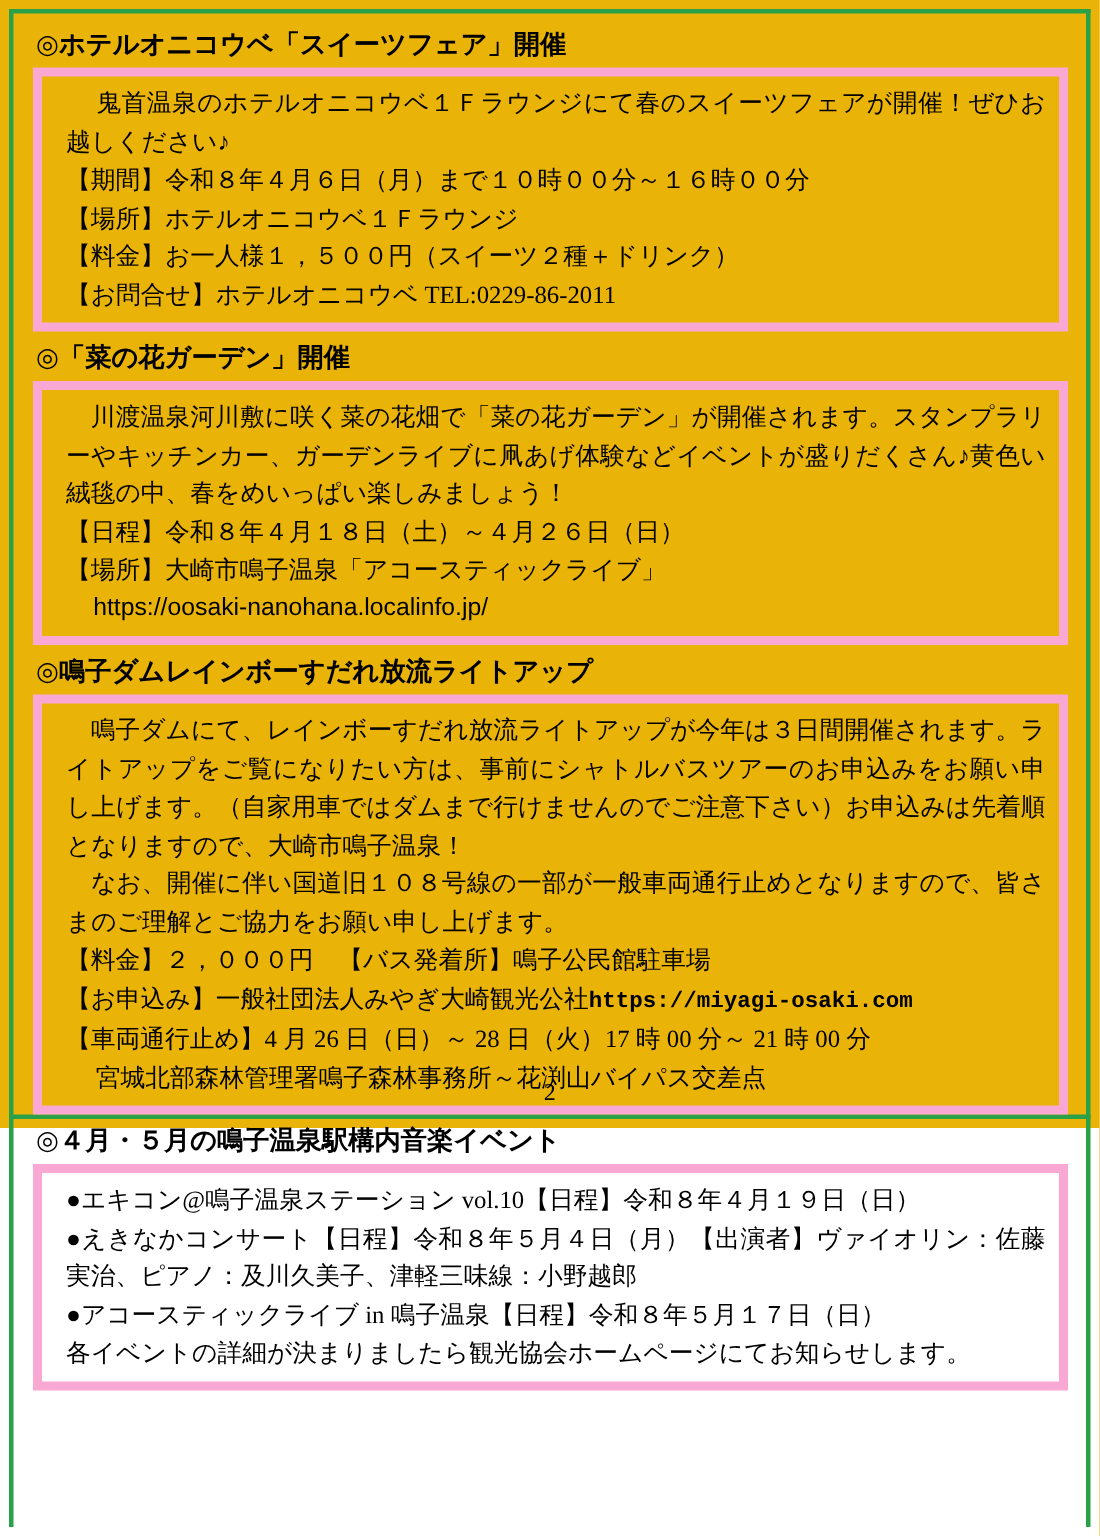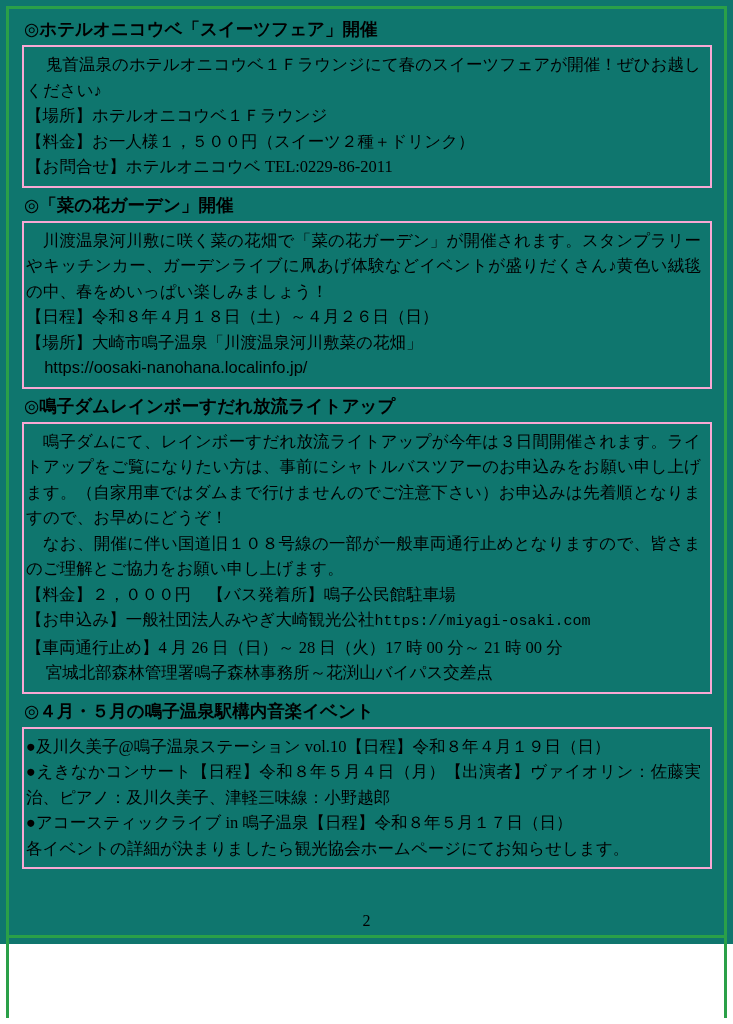--- a/index.html
+++ b/index.html
@@ -10,23 +10,23 @@
     width: 733px;
     height: 1024px;
     background: #ffffff;
     font-family: "Liberation Serif", "DejaVu Serif", serif;
     color: #000000;
     overflow: hidden;
   }
   .page {
     position: relative;
     width: 733px;
-    height: 944px;
+    height: 752px;
     box-sizing: border-box;
-    background: #0f766e;
+    background: #eab308;
   }
   
   .frame-left, .frame-right, .frame-top, .frame-bottom {
     position: absolute;
     background: #2aa048;
   }
   .frame-left { left: 6px; top: 6px; width: 3px; height: 1012px; }
   .frame-right { right: 6px; top: 6px; width: 3px; height: 1012px; }
   .frame-top { left: 6px; top: 6px; height: 3px; width: 721px; }
   .frame-bottom { left: 6px; bottom: 6px; height: 3px; width: 721px; }
@@ -43,42 +43,43 @@
   }
   .sec-head {
     font-size: 17.5px;
     line-height: 26px;
     font-weight: bold;
     letter-spacing: 0px;
     margin: 2px 0 3px 2px;
     white-space: nowrap;
   }
   .box {
-    border: 2px solid #f9a8d4;
-    padding: 5px 9px 6px 2px;
+    border: 6px solid #f9a8d4;
+    padding: 5px 9px 6px 16px;
     box-sizing: border-box;
   }
   .box p {
     margin: 0;
     font-size: 16.5px;
     line-height: 25.5px;
     letter-spacing: 0px;
     text-align: justify;
   }
   .url {
     font-family: Liberation Sans, sans-serif;
     font-size: 15px;
     letter-spacing: 0px;
   }
   .url-line {
     padding-left: 1.1em;
   }
   .mono-inline {
     font-family: "Liberation Mono", "DejaVu Sans Mono", monospace;
     font-size: 15px;
+    font-weight: bold;
   }
   .sub-line {
     padding-left: 1.2em;
   }
   .pagenum {
     position: absolute;
     left: 0;
     right: 0;
     bottom: 14px;
     text-align: center;
@@ -96,54 +97,55 @@
   <div class="frame-right"></div>
   <div class="frame-top"></div>
   <div class="frame-bottom"></div>
 
   <div class="content">
 
     <div class="section sec1">
       <div class="sec-head">◎ホテルオニコウベ「スイーツフェア」開催</div>
       <div class="box">
         <p>　鬼首温泉のホテルオニコウベ１Ｆラウンジにて春のスイーツフェアが開催！ぜひお越しください♪</p>
+        <p>【期間】令和８年４月６日（月）まで１０時００分～１６時００分</p>
         <p>【場所】ホテルオニコウベ１Ｆラウンジ</p>
         <p>【料金】お一人様１，５００円（スイーツ２種＋ドリンク）</p>
         <p>【お問合せ】ホテルオニコウベ TEL:0229-86-2011</p>
       </div>
     </div>
 
     <div class="section">
       <div class="sec-head">◎「菜の花ガーデン」開催</div>
       <div class="box">
         <p>　川渡温泉河川敷に咲く菜の花畑で「菜の花ガーデン」が開催されます。スタンプラリーやキッチンカー、ガーデンライブに凧あげ体験などイベントが盛りだくさん♪黄色い絨毯の中、春をめいっぱい楽しみましょう！</p>
         <p>【日程】令和８年４月１８日（土）～４月２６日（日）</p>
-        <p>【場所】大崎市鳴子温泉「川渡温泉河川敷菜の花畑」</p>
+        <p>【場所】大崎市鳴子温泉「アコースティックライブ」</p>
         <p class="url url-line">https://oosaki-nanohana.localinfo.jp/</p>
       </div>
     </div>
 
     <div class="section">
       <div class="sec-head">◎鳴子ダムレインボーすだれ放流ライトアップ</div>
       <div class="box">
-        <p>　鳴子ダムにて、レインボーすだれ放流ライトアップが今年は３日間開催されます。ライトアップをご覧になりたい方は、事前にシャトルバスツアーのお申込みをお願い申し上げます。（自家用車ではダムまで行けませんのでご注意下さい）お申込みは先着順となりますので、お早めにどうぞ！</p>
+        <p>　鳴子ダムにて、レインボーすだれ放流ライトアップが今年は３日間開催されます。ライトアップをご覧になりたい方は、事前にシャトルバスツアーのお申込みをお願い申し上げます。（自家用車ではダムまで行けませんのでご注意下さい）お申込みは先着順となりますので、大崎市鳴子温泉！</p>
         <p>　なお、開催に伴い国道旧１０８号線の一部が一般車両通行止めとなりますので、皆さまのご理解とご協力をお願い申し上げます。</p>
         <p>【料金】２，０００円　【バス発着所】鳴子公民館駐車場</p>
         <p>
           <span>【お申込み】一般社団法人みやぎ大崎観光公社</span><span class="mono-inline">https://miyagi-osaki.com</span>
         </p>
         <p>【車両通行止め】4 月 26 日（日）～ 28 日（火）17 時 00 分～ 21 時 00 分</p>
         <p class="sub-line">宮城北部森林管理署鳴子森林事務所～花渕山バイパス交差点</p>
       </div>
     </div>
 
     <div class="section">
       <div class="sec-head">◎４月・５月の鳴子温泉駅構内音楽イベント</div>
       <div class="box">
-        <p>●及川久美子@鳴子温泉ステーション vol.10【日程】令和８年４月１９日（日）</p>
+        <p>●エキコン@鳴子温泉ステーション vol.10【日程】令和８年４月１９日（日）</p>
         <p>●えきなかコンサート【日程】令和８年５月４日（月）【出演者】ヴァイオリン：佐藤実治、ピアノ：及川久美子、津軽三味線：小野越郎</p>
         <p>●アコースティックライブ in 鳴子温泉【日程】令和８年５月１７日（日）</p>
         <p>各イベントの詳細が決まりましたら観光協会ホームページにてお知らせします。</p>
       </div>
     </div>
 
   </div>
 
   <div class="pagenum">2</div>
 </div>

